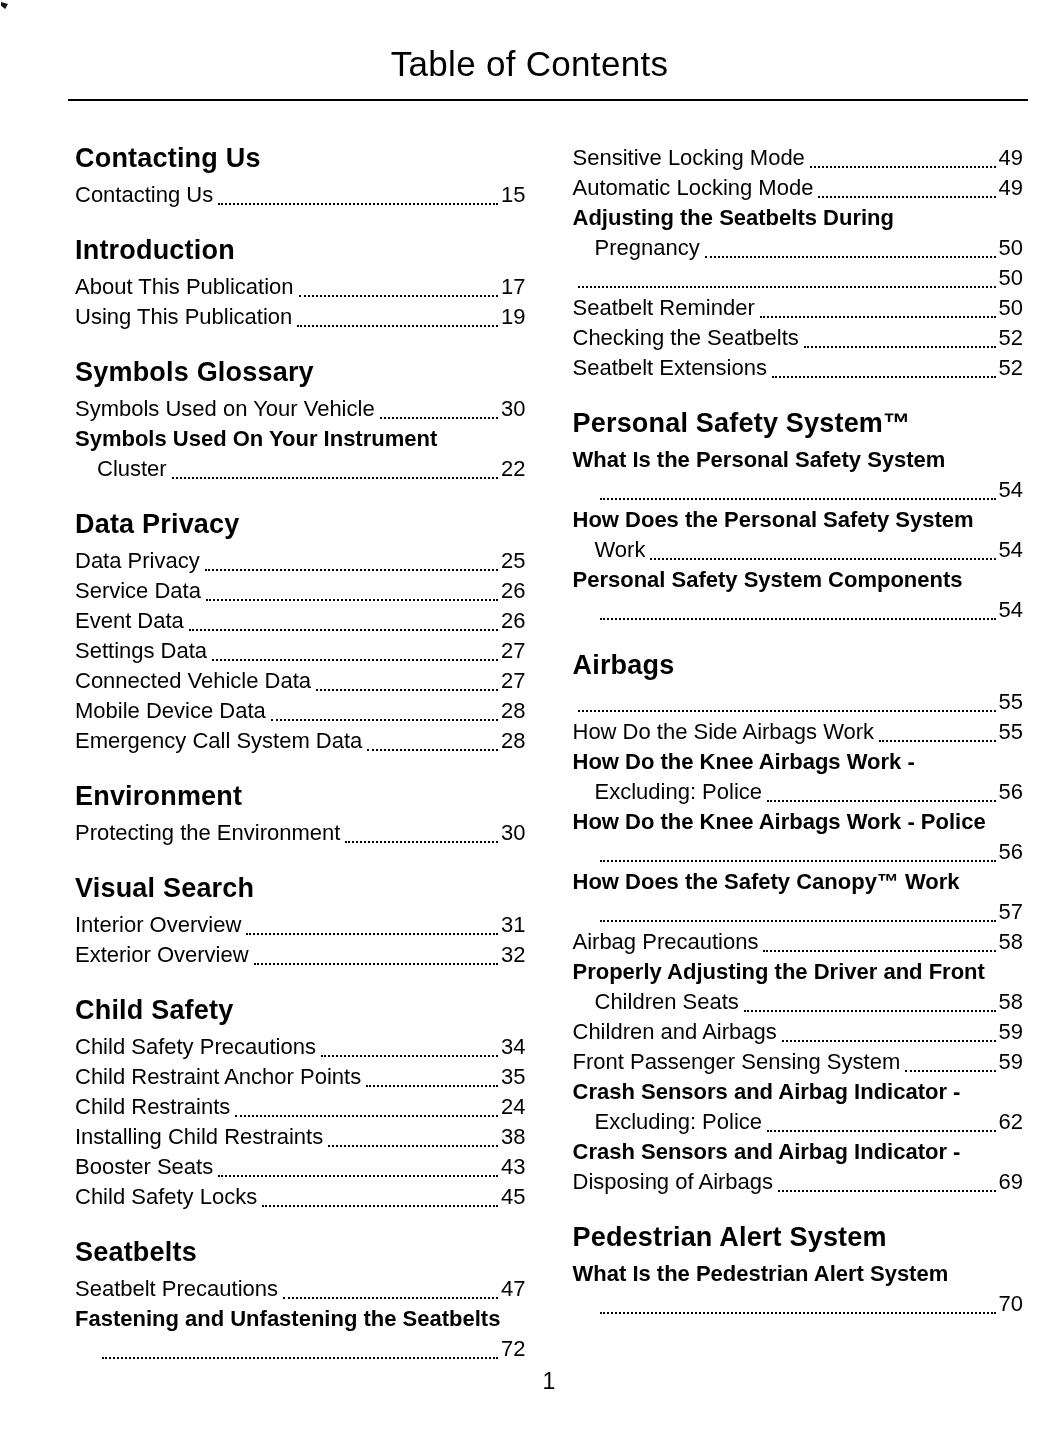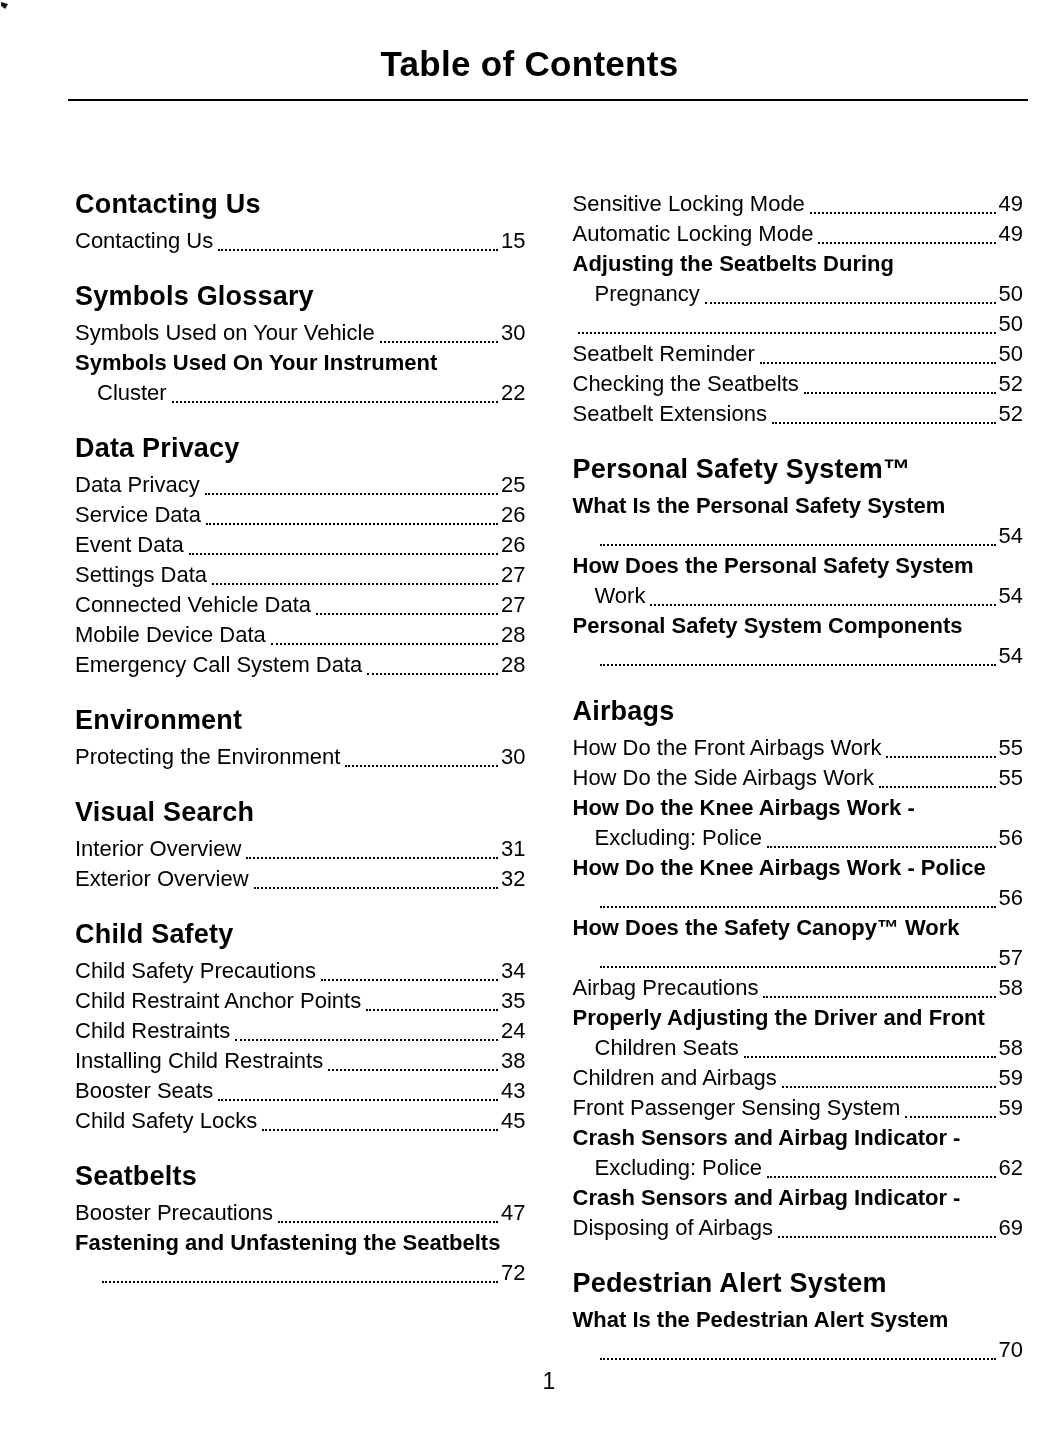--- a/index.html
+++ b/index.html
@@ -13,31 +13,31 @@
   }
   .artifact {
     position: absolute; left: 1px; top: 2px;
     width: 7px; height: 7px;
     background: #151515;
     clip-path: polygon(0 0, 100% 30%, 60% 100%, 0 55%);
   }
   .page-title {
     position: absolute; top: 44px; left: 0; width: 100%;
     text-align: center;
-    font-size: 35px; font-weight: 700;
+    font-size: 35px; font-weight: 400;
     letter-spacing: 0.3px;
     margin: 0;
   }
   .rule {
     position: absolute; top: 99px; left: 68px; width: 960px;
     border-top: 2px solid #000;
   }
   .columns {
     position: absolute; top: 143px; left: 75px; width: 948px;
-    display: flex; gap: 47px; margin-top: 46px;
+    display: flex; gap: 47px;
   }
   .toc-col { flex: 1; min-width: 0; }
   .section h2 {
     font-size: 27px; line-height: 30px; font-weight: 800;
     letter-spacing: 0.2px;
     margin: 25px 0 7px 0;
   }
   .toc-col > .section:first-child > h2 { margin-top: 0; }
   .entry { font-size: 22px; }
   .l1 { line-height: 30px; white-space: nowrap; font-weight: bold; }
@@ -70,20 +70,37 @@
         <h2>Contacting Us</h2>
         <div class="entry">
           <div class="row">
             <span class="t">Contacting Us</span>
             <span class="leader"></span>
             <span class="page">15</span>
           </div>
         </div>
       </div>
       <div class="section">
+        <h2>Introduction</h2>
+        <div class="entry">
+          <div class="row">
+            <span class="t">About This Publication</span>
+            <span class="leader"></span>
+            <span class="page">17</span>
+          </div>
+        </div>
+        <div class="entry">
+          <div class="row">
+            <span class="t">Using This Publication</span>
+            <span class="leader"></span>
+            <span class="page">19</span>
+          </div>
+        </div>
+      </div>
+      <div class="section">
         <h2>Symbols Glossary</h2>
         <div class="entry">
           <div class="row">
             <span class="t">Symbols Used on Your Vehicle</span>
             <span class="leader"></span>
             <span class="page">30</span>
           </div>
         </div>
         <div class="entry">
           <div class="l1">Symbols Used On Your Instrument</div>
@@ -215,21 +232,21 @@
             <span class="t">Child Safety Locks</span>
             <span class="leader"></span>
             <span class="page">45</span>
           </div>
         </div>
       </div>
       <div class="section">
         <h2>Seatbelts</h2>
         <div class="entry">
           <div class="row">
-            <span class="t">Booster Precautions</span>
+            <span class="t">Seatbelt Precautions</span>
             <span class="leader"></span>
             <span class="page">47</span>
           </div>
         </div>
         <div class="entry">
           <div class="l1">Fastening and Unfastening the Seatbelts</div>
           <div class="row indent">
             <span class="leader"></span>
             <span class="page">72</span>
           </div>
@@ -310,21 +327,20 @@
           <div class="row indent">
             <span class="leader"></span>
             <span class="page">54</span>
           </div>
         </div>
       </div>
       <div class="section">
         <h2>Airbags</h2>
         <div class="entry">
           <div class="row">
-            <span class="t">How Do the Front Airbags Work</span>
             <span class="leader"></span>
             <span class="page">55</span>
           </div>
         </div>
         <div class="entry">
           <div class="row">
             <span class="t">How Do the Side Airbags Work</span>
             <span class="leader"></span>
             <span class="page">55</span>
           </div>

